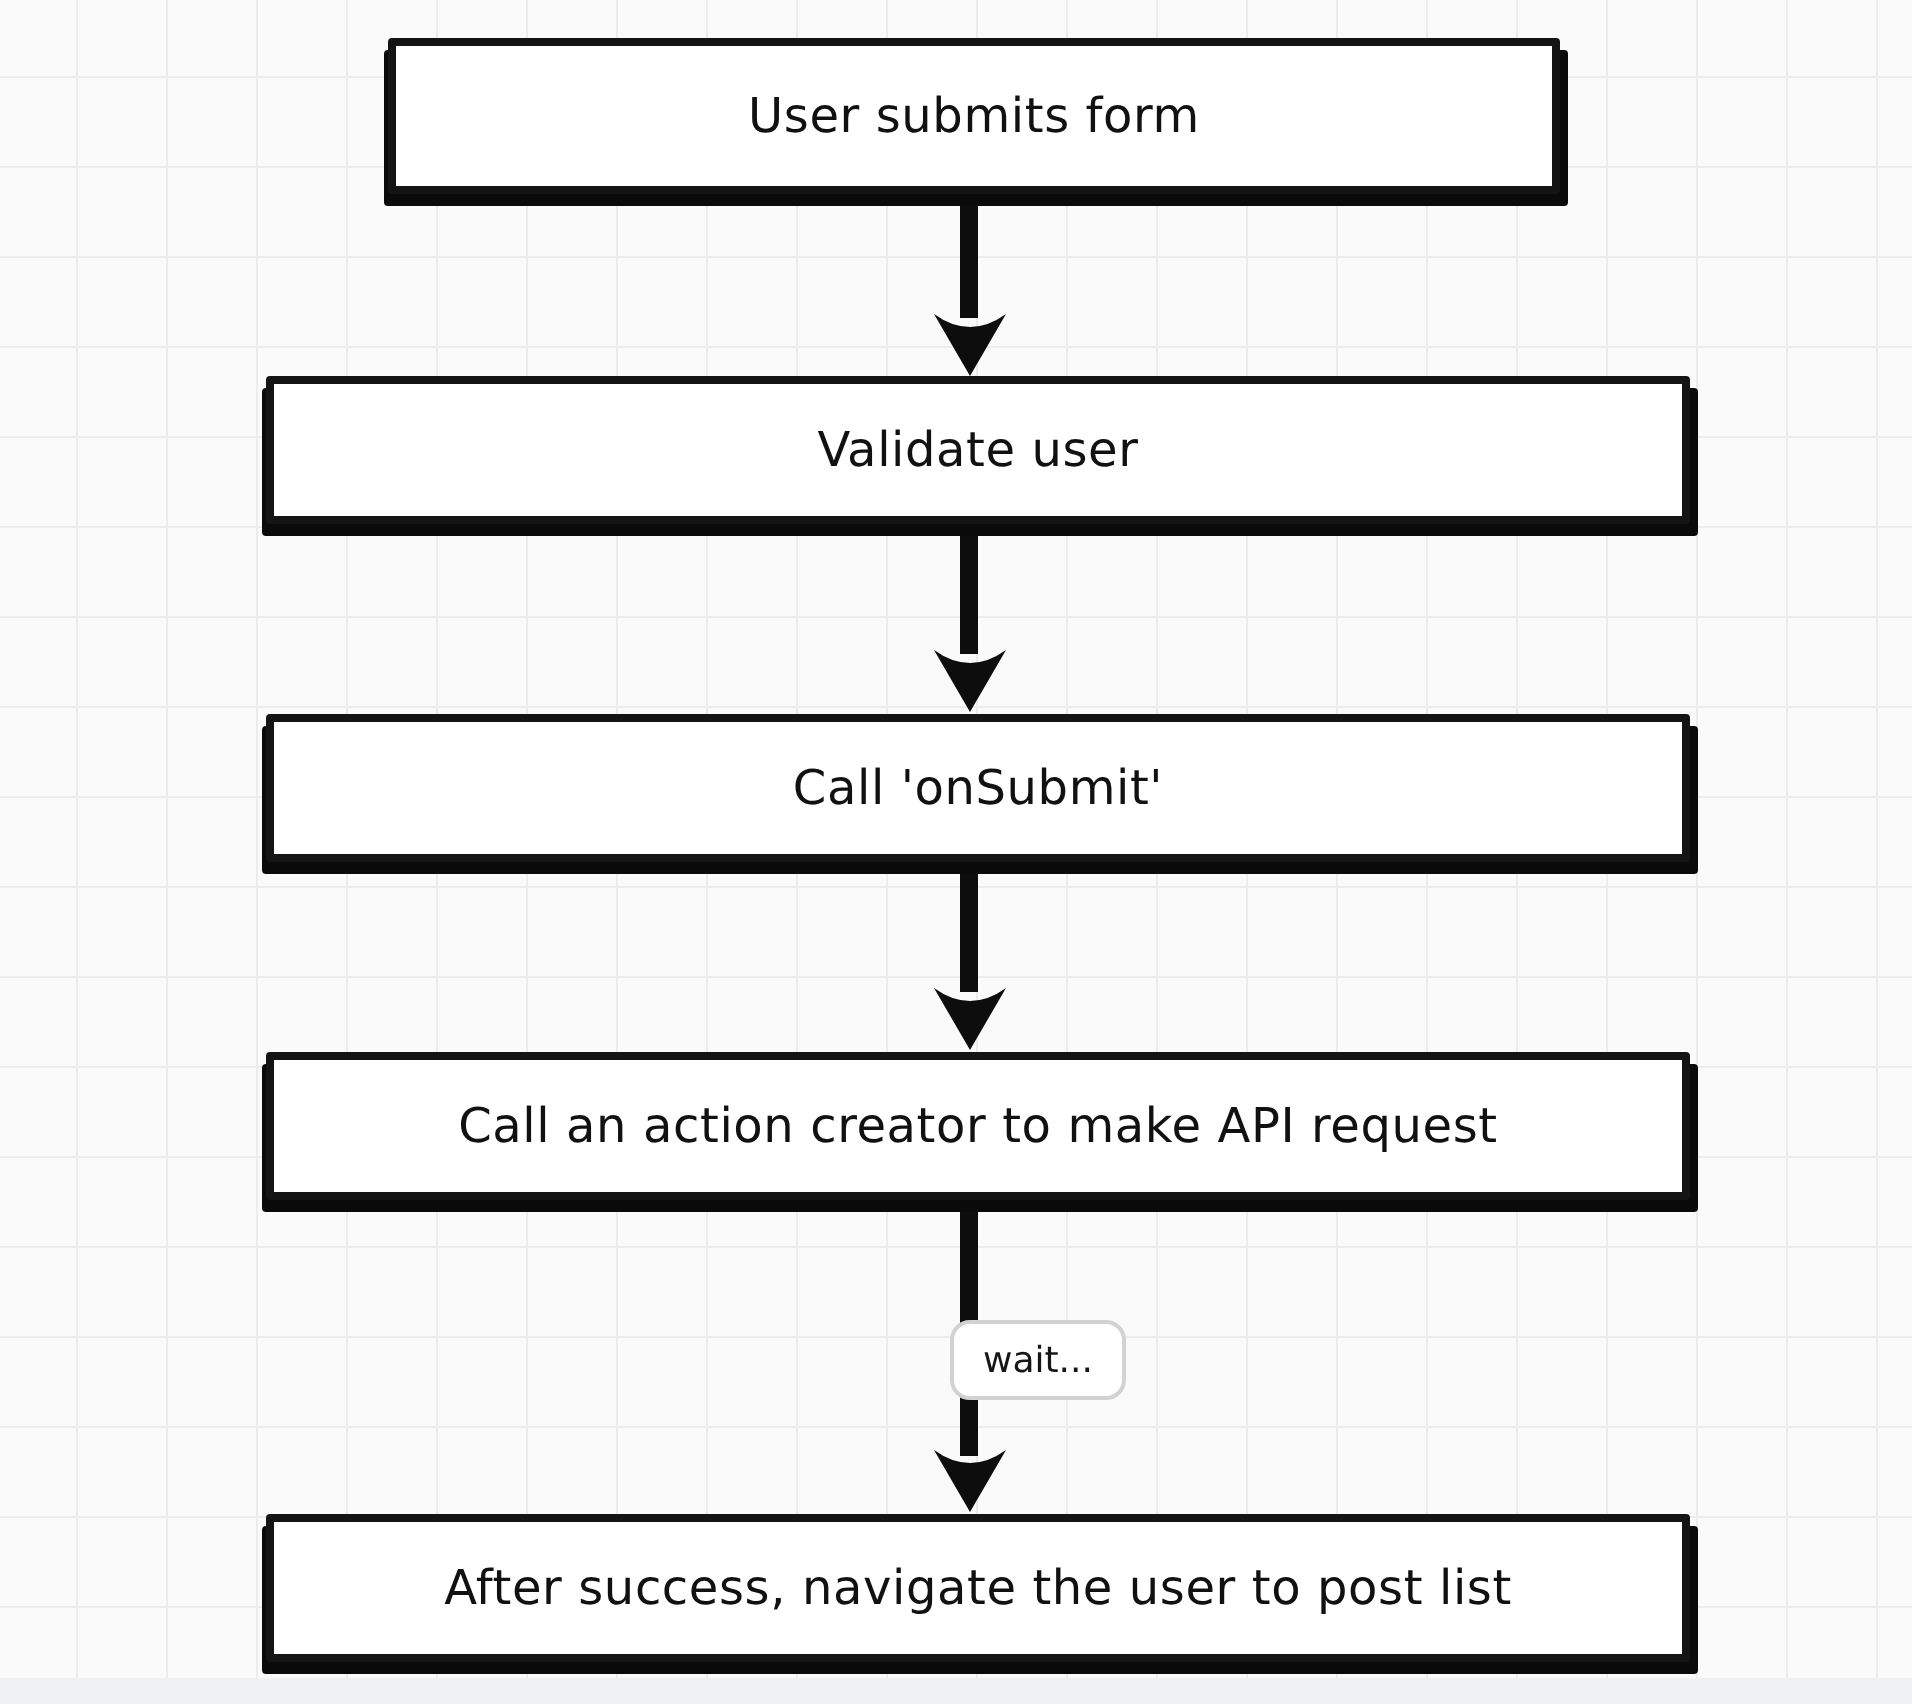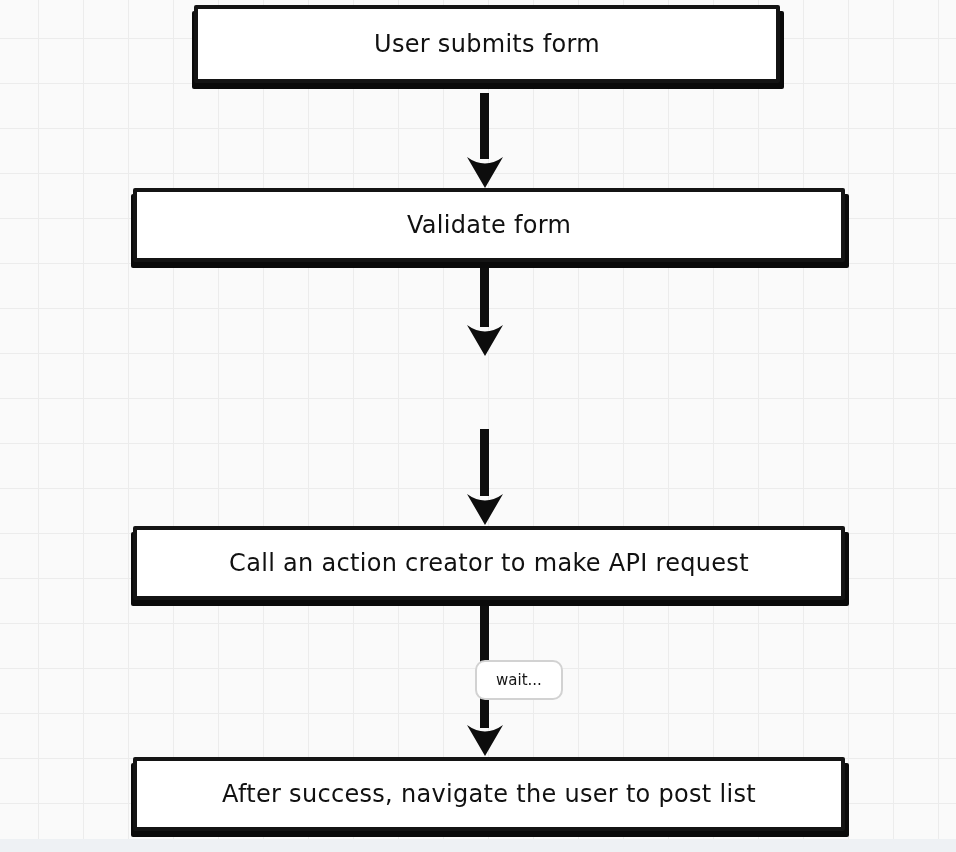--- a/index.html
+++ b/index.html
@@ -28,21 +28,21 @@
     box-shadow: 4px 6px 0 0 #0a0a0a, -2px 6px 0 0 #0a0a0a;
     display: flex;
     align-items: center;
     justify-content: center;
     text-align: center;
     font-size: 24px;
     color: #111111;
     letter-spacing: 0.3px;
     z-index: 2;
   }
-  .node-1 { left: 194px; top: 5px;  width: 586px; height: 78px; text-align: right; }
+  .node-1 { left: 194px; top: 19px;  width: 586px; height: 78px; text-align: right; }
   .node-2 { left: 133px; top: 188px; width: 712px; height: 74px; }
   .node-3 { left: 133px; top: 357px; width: 712px; height: 74px; }
   .node-4 { left: 133px; top: 526px; width: 712px; height: 74px; }
   .node-5 { left: 133px; top: 757px; width: 712px; height: 74px; }
 
   .edge { position: absolute; z-index: 1; }
   .edge-line {
     position: absolute;
     left: 480px;
     width: 9px;
@@ -69,21 +69,21 @@
     top: 660px;
     width: 88px;
     height: 40px;
     box-sizing: border-box;
     background: #ffffff;
     border: 2px solid #d2d2d2;
     border-radius: 10px;
     display: flex;
     align-items: center;
     justify-content: center;
-    font-size: 15px;
+    font-size: 18px;
     color: #161616;
     z-index: 3;
     text-align: center;
   }
   .bottom-strip {
     position: absolute;
     left: 0;
     bottom: 0;
     width: 956px;
     height: 13px;
@@ -93,21 +93,24 @@
 </style>
 </head>
 <body>
 
 <div class="canvas">
 
   <div class="node node-1">
     <span>User submits form</span>
   </div>
   <div class="node node-2">
-    <span>Validate form</span>
+    <span>Validate user</span>
+  </div>
+  <div class="node node-3">
+    <span>Call 'onSubmit'</span>
   </div>
   <div class="node node-5">
     <span>After success, navigate the user to post list</span>
   </div>
   <div class="node node-4">
     <span>Call an action creator to make API request</span>
   </div>
 
   <div class="edge">
     <div class="edge-line edge-line-1"></div>

